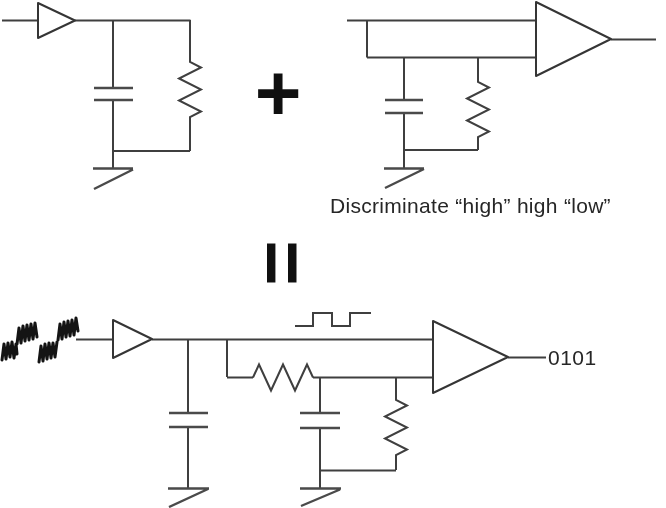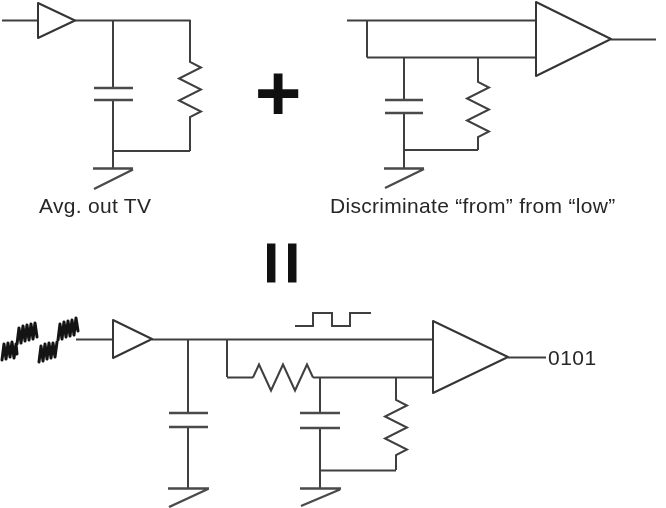--- a/index.html
+++ b/index.html
@@ -68,23 +68,22 @@
       <path class="gnd" d="M168,488.5H209M169,507L208,489"></path>
       <path class="comp" d="M253,377.5l6,-13l12,26l12,-26l12,26l12,-26l6,13"></path>
       <path class="wire" d="M320,377V413M320,428V488"></path>
       <path class="plate" d="M300,413H340M300,428H340"></path>
       <path class="comp" d="M396,377V400l11,5.5l-22,11l22,11l-22,11l22,11l-11,5.5V470"></path>
       <path class="gnd" d="M300,488.5H341M301,506L340,489.5"></path>
       <path class="tri" d="M433,321L433,393L508,357Z"></path>
     </g>
   </svg>
 
-  <div class="label lbl-avg">Avg. out TV</div>
 
-  <div class="label lbl-disc">Discriminate “from” from “low”</div>
+  <div class="label lbl-disc">Discriminate “high” high “low”</div>
 
   <div class="op plus">+</div>
 
   <div class="op eq">=</div>
 
   <div class="label lbl-out">0101</div>
 
 </div>
 
 </body></html>

